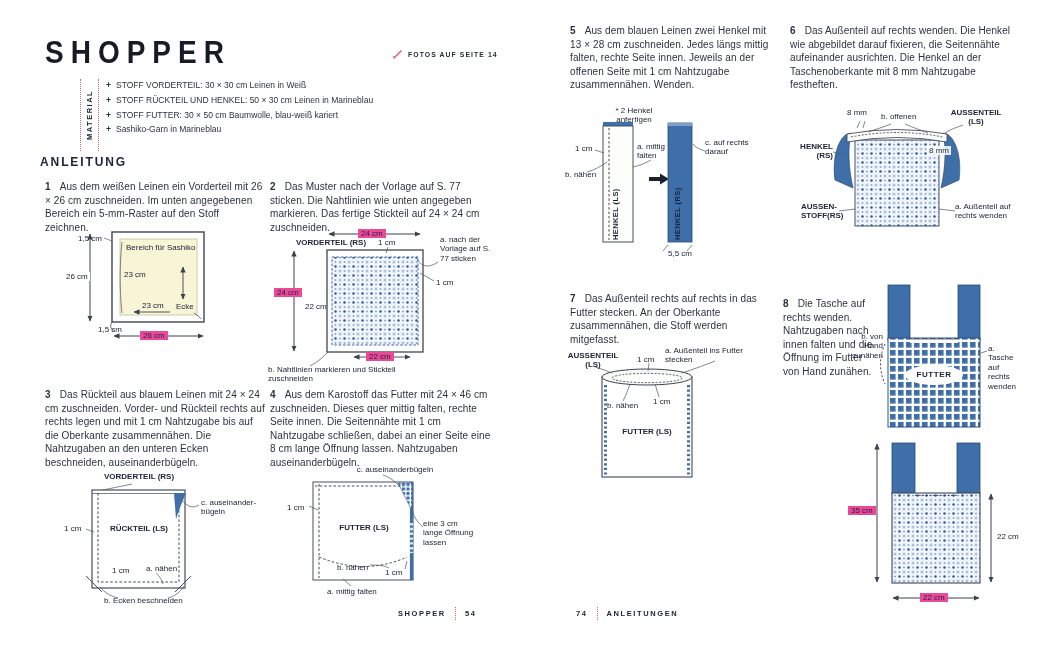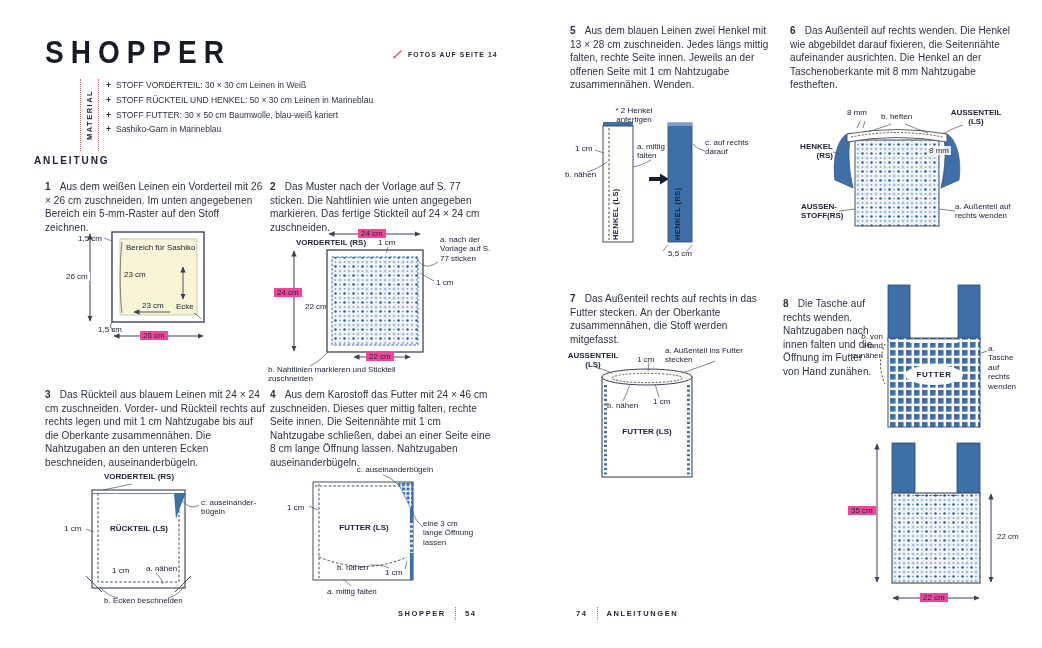--- a/index.html
+++ b/index.html
@@ -11,21 +11,21 @@
   .fotos{position:absolute;left:392px;top:49px;display:flex;align-items:center;gap:5px;
          font-size:6.8px;font-weight:bold;letter-spacing:1.1px;color:#262c3a}
   .mat-rail{position:absolute;left:80px;top:79px;height:72px;width:19px;
             border-left:1.6px dotted #d95f6a;border-right:1.6px dotted #d95f6a}
   .mat-label{position:absolute;left:4px;top:2px;height:68px;writing-mode:vertical-rl;
              transform:rotate(180deg);font-size:7.5px;font-weight:bold;letter-spacing:1.5px;
              color:#20263a;text-align:center}
   .mat-items{position:absolute;left:106px;top:80px;font-size:8.5px;color:#2b3140}
   .mat-item{margin-bottom:4.8px;display:flex}
   .mat-item .plus{font-weight:bold;margin-right:5px}
-  .anleitung{position:absolute;left:34px;top:155px;font-size:10px;font-weight:bold;
+  .anleitung{position:absolute;left:40px;top:155px;font-size:12px;font-weight:bold;
              letter-spacing:1.9px;color:#20263a}
   .step{position:absolute;font-size:10px;line-height:1.36;color:#2b3140;letter-spacing:.1px}
   .step b{padding-right:9px}
   .diag{position:absolute}
   .diag svg{position:absolute;left:0;top:0;overflow:visible}
   .lbl{position:absolute;font-size:8px;line-height:1.18;color:#20263a}
   .lbl.b{font-weight:bold}
   .lbl.wbg{background:#ec4899;padding:0 3px}
   .vlabel{position:absolute;writing-mode:vertical-rl;transform:rotate(180deg);
           font-size:7.5px;font-weight:bold;color:#16233c;white-space:nowrap;letter-spacing:.4px}
@@ -250,21 +250,21 @@
       <path d="M56,33 Q102,24 148,33" fill="none" stroke="#2e3645" stroke-width="0.8" stroke-dasharray="2,1.6"></path>
       <path d="M62,24 l3,-7 M68,24 l2,-7" stroke="#4a5162" stroke-width="0.7" fill="none"></path>
       <path d="M96,20 C89,23 81,25 73,28 M110,20 C117,23 125,26 133,29" fill="none" stroke="#4a5162" stroke-width="0.7"></path>
       <line x1="38" y1="48" x2="46" y2="50" stroke="#4a5162" stroke-width="0.7"></line>
       <path d="M168,21 C160,24 154,26 150,29" fill="none" stroke="#4a5162" stroke-width="0.7"></path>
       <line x1="144" y1="47" x2="150" y2="42" stroke="#4a5162" stroke-width="0.7"></line>
       <line x1="44" y1="107" x2="60" y2="105" stroke="#4a5162" stroke-width="0.7"></line>
       <line x1="160" y1="107" x2="144" y2="105" stroke="#4a5162" stroke-width="0.7"></line>
     </svg>
     <div class="lbl" style="left:52px;top:4px">8 mm</div>
-    <div class="lbl" style="left:86px;top:8px">b. heften</div>
+    <div class="lbl" style="left:86px;top:8px">b. offenen</div>
     <div class="lbl b" style="left:152px;top:4px;width:58px;text-align:center">AUSSENTEIL (LS)</div>
     <div class="lbl b" style="left:0px;top:38px;width:38px;text-align:right">HENKEL (RS)</div>
     <div class="lbl" style="left:132px;top:42px;background:rgba(255,255,255,.85);padding:0 2px">8 mm</div>
     <div class="lbl b" style="left:6px;top:98px;width:46px">AUSSEN- STOFF(RS)</div>
     <div class="lbl" style="left:160px;top:98px;width:58px">a. Außenteil auf rechts wenden</div>
   </div>
 
   <div class="diag" style="left:565px;top:345px;width:212px;height:140px">
     <svg width="212" height="140">
       <rect x="37" y="32" width="90" height="100" fill="#fff" stroke="#3e4556" stroke-width="1.1"></rect>

